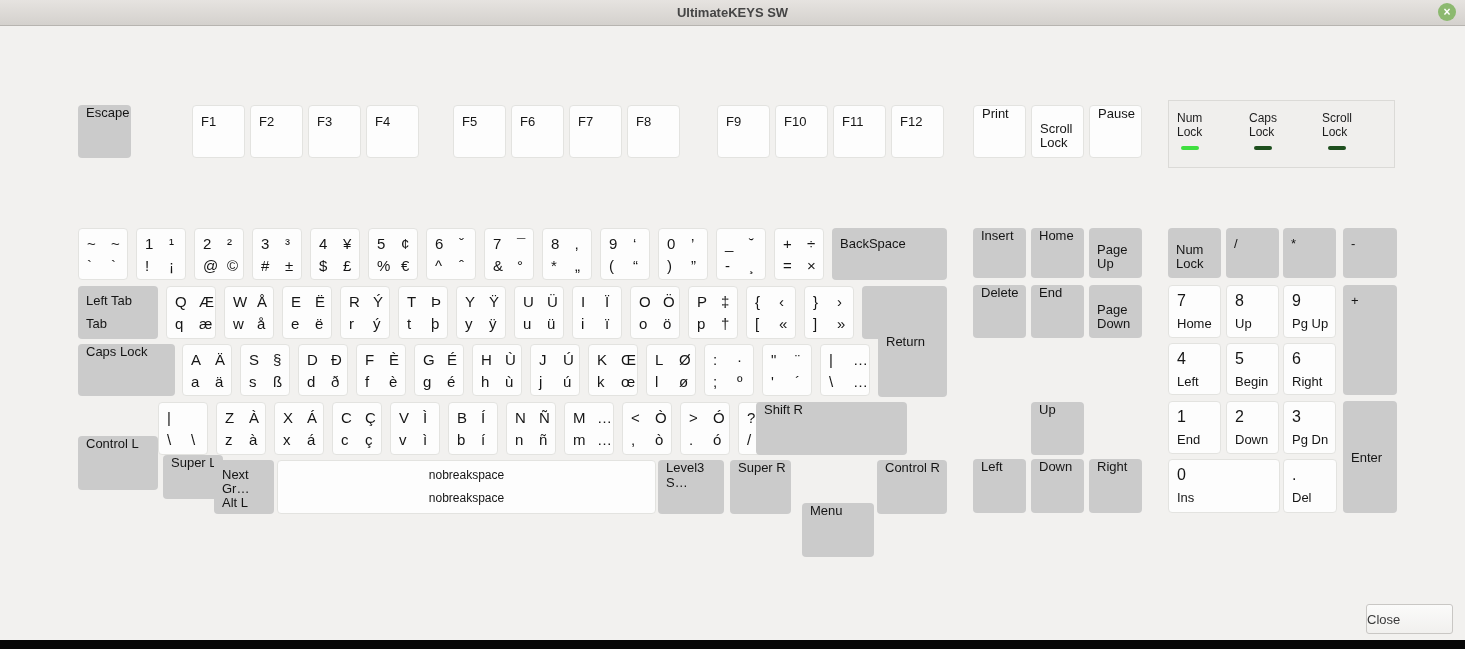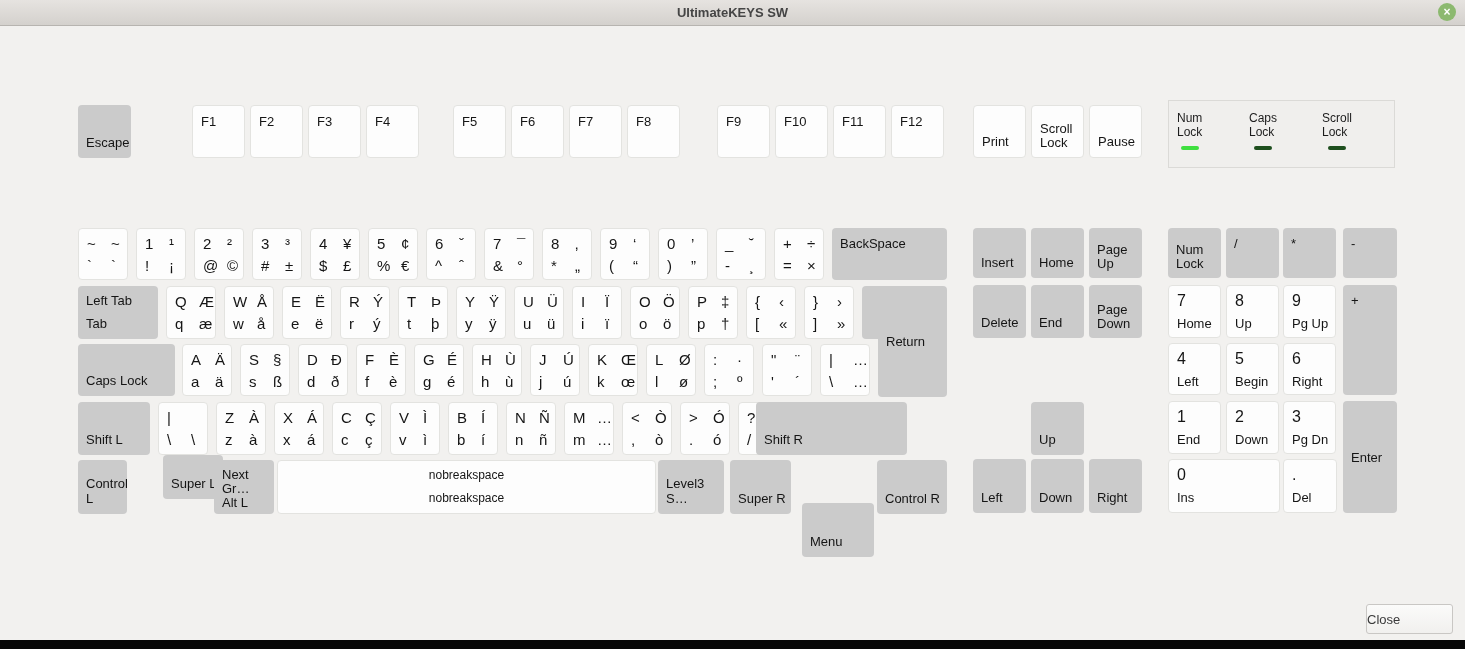--- a/index.html
+++ b/index.html
@@ -23,21 +23,21 @@
     position:absolute;right:9px;top:3px;width:18px;height:18px;border-radius:50%;
     background:#8cb96f;color:#fff;font-size:12px;font-weight:bold;
     display:flex;align-items:center;justify-content:center;cursor:pointer;
   }
   
   #kb{position:absolute;left:0;top:0;width:100%;height:100%}
   .key{position:absolute;border-radius:4px;box-sizing:border-box;color:#151515;font-size:13px}
   .kw{background:#fdfdfd;border:1px solid #e3e3e0}
   .kg{background:#cbcbcb}
   .t-tl{padding:8px 0 0 8px}
-  .t-bl{display:flex;align-items:flex-end;padding:0 0 8px 8px}
+  .t-bl{display:flex;align-items:flex-start;padding:0 0 8px 8px}
   .t-ml{display:flex;align-items:center;padding-left:8px}
   .t-bl2{display:flex;flex-direction:column;justify-content:flex-end;padding:0 0 7px 8px;line-height:14px}
   .t-tab2{display:flex;flex-direction:column;justify-content:space-between;padding:8px 0 8px 8px;line-height:14px}
   .t-sp2{display:flex;flex-direction:column;justify-content:space-between;align-items:center;padding:7px 0 8px 0;font-size:12px}
   .t-n2{display:flex;flex-direction:column;padding:5px 0 0 8px}
   .t-n2 .main{font-size:16px;line-height:20px}
   .t-n2 .sub{font-size:13px;line-height:16px;margin-top:5px}
   .t-ch{display:grid;grid-template-columns:24px 1fr;grid-template-rows:1fr 1fr;padding:3px 2px 3px 8px;font-size:15px;align-items:center}
   .t-ch span{display:block}
   
@@ -320,23 +320,20 @@
       <span class="ctr">¨</span>
       <span class="cbl">'</span>
       <span class="cbr">´</span>
     </div>
     <div class="key kw t-ch" style="left: 820px; top: 344px; width: 50px; height: 52px;">
       <span class="ctl">|</span>
       <span class="ctr">…</span>
       <span class="cbl">\</span>
       <span class="cbr">…</span>
     </div>
-    <div class="key kg t-bl" style="left: 78px; top: 402px; width: 72px; height: 53px;">
-      <span class="l">Shift L</span>
-    </div>
     <div class="key kw t-ch" style="left: 158px; top: 402px; width: 50px; height: 53px;">
       <span class="ctl">|</span>
       <span class="ctr"></span>
       <span class="cbl">\</span>
       <span class="cbr">\</span>
     </div>
     <div class="key kw t-ch" style="left: 216px; top: 402px; width: 50px; height: 53px;">
       <span class="ctl">Z</span>
       <span class="ctr">À</span>
       <span class="cbl">z</span>
@@ -392,21 +389,21 @@
     </div>
     <div class="key kw t-ch" style="left: 738px; top: 402px; width: 50px; height: 53px;">
       <span class="ctl">?</span>
       <span class="ctr">¶</span>
       <span class="cbl">/</span>
       <span class="cbr">¿</span>
     </div>
     <div class="key kg t-bl" style="left: 756px; top: 402px; width: 151px; height: 53px;">
       <span class="l">Shift R</span>
     </div>
-    <div class="key kg t-bl" style="left: 78px; top: 460px; width: 49px; height: 54px;">
+    <div class="key kg t-bl" style="left: 78px; top: 436px; width: 80px; height: 54px;">
       <span class="l">Control L</span>
     </div>
     <div class="key kg t-bl" style="left: 151px; top: 455px; width: 60px; height: 44px; margin-left: 12px;">
       <span class="l">Super L</span>
     </div>
     <div class="key kg t-tab2" style="left: 214px; top: 460px; width: 60px; height: 54px;">
       <span class="l1">Next Gr…</span>
       <span class="l2">Alt L</span>
     </div>
     <div class="key kw t-sp2" style="left: 277px; top: 460px; width: 379px; height: 54px;">

